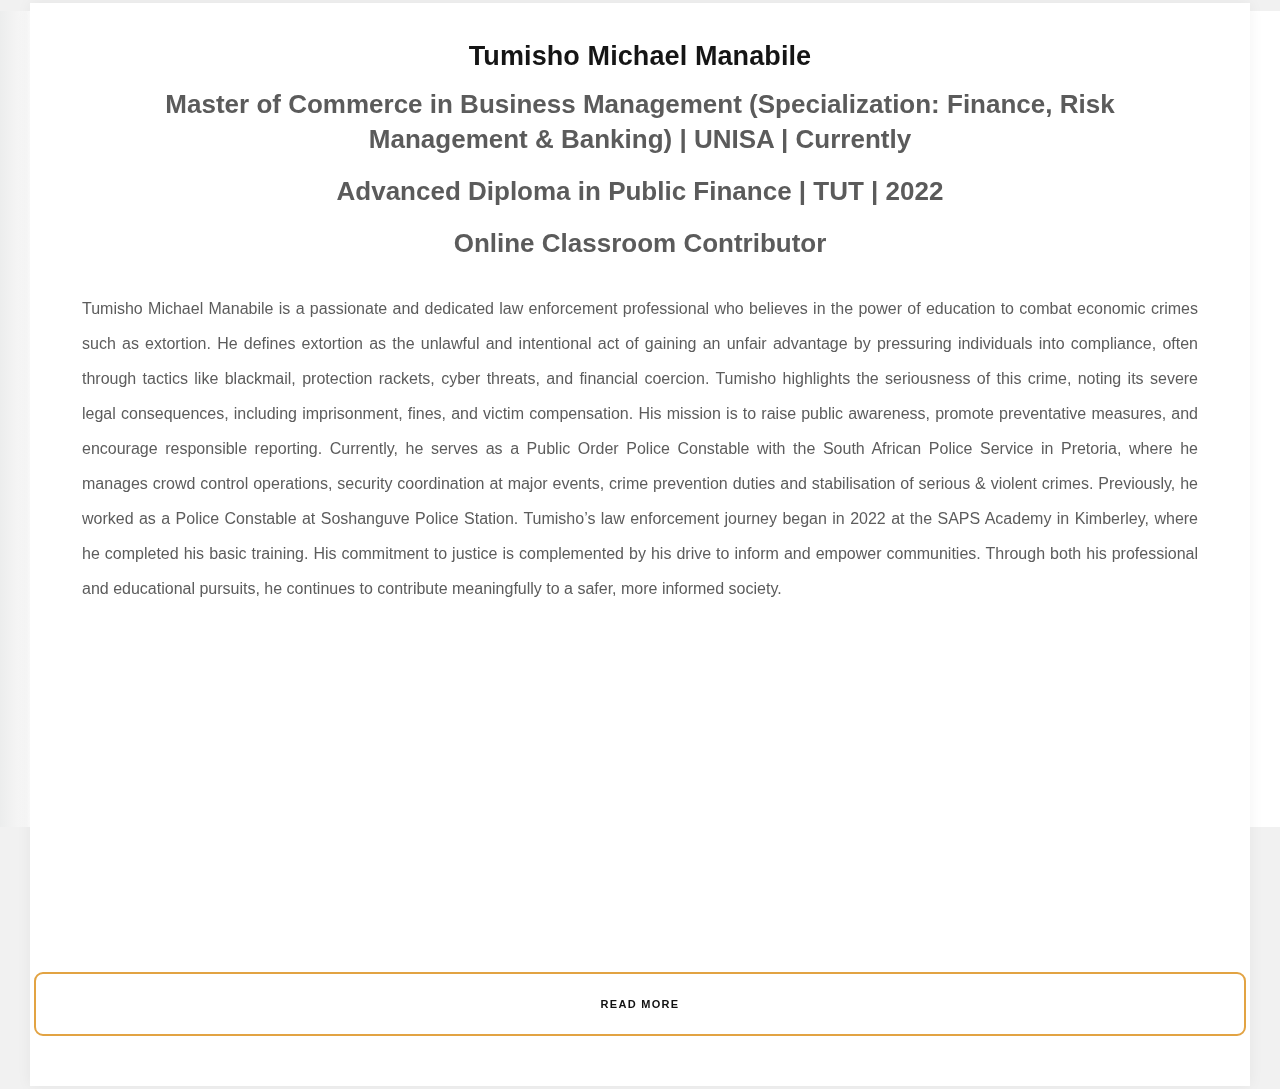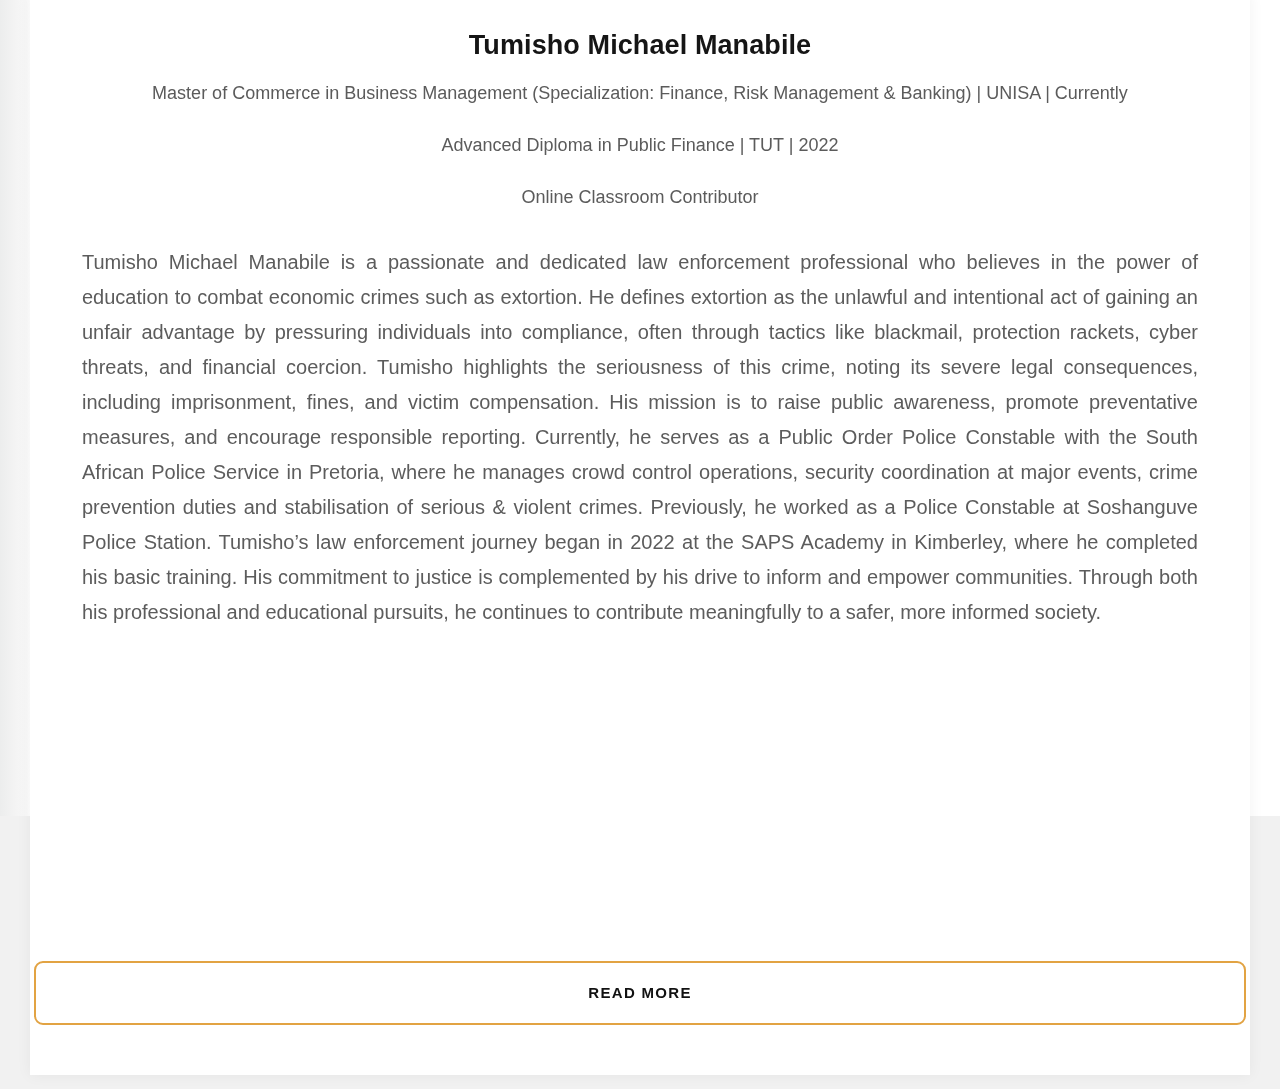--- a/index.html
+++ b/index.html
@@ -19,20 +19,21 @@
     position: relative;
     width: 1280px;
     height: 816px;
     background:
       linear-gradient(to right,
         #eceded 0px,
         #f3f3f3 14px,
         #f8f8f8 26px,
         #ffffff 30px);
     box-sizing: border-box;
+    margin-top: 11px;
   }
 
   .profile-card {
     position: absolute;
     left: 30px;
     top: -8px;
     width: 1220px;
     height: 1083px;
     background: #ffffff;
     box-sizing: border-box;
@@ -54,37 +55,37 @@
     text-align: center;
     letter-spacing: 0.1px;
     line-height: 34px;
   }
 
   .credentials {
     margin-top: 14px;
   }
 
   .credential-line {
-    font-size: 18px;
+    font-size: 26px;
     color: #5b5b5b;
     text-align: center;
     line-height: 35px;
     margin: 0 0 17px 0;
     padding: 0 2px;
-    font-weight: normal;
+    font-weight: bold;
   }
 
   .credential-line:last-child {
     margin-bottom: 0;
   }
 
   .bio {
     margin: 30px 0 0 0;
     padding: 0;
-    font-size: 20px;
+    font-size: 16px;
     color: #5c5c5c;
     line-height: 35px;
     text-align: justify;
     text-justify: inter-word;
   }
 
   .read-more-wrap {
     position: absolute;
     left: 4px;
     right: 4px;
@@ -96,21 +97,21 @@
     display: block;
     width: 1212px;
     margin: 0 auto;
     box-sizing: border-box;
     padding: 22px 10px;
     background: #ffffff;
     border: 2px solid #e2a343;
     border-radius: 9px;
     color: #111111;
     font-family: "Liberation Sans", sans-serif;
-    font-size: 15px;
+    font-size: 11px;
     font-weight: bold;
     letter-spacing: 1.3px;
     text-align: center;
     cursor: pointer;
     line-height: 16px;
   }
 </style>
 </head>
 <body>
 

